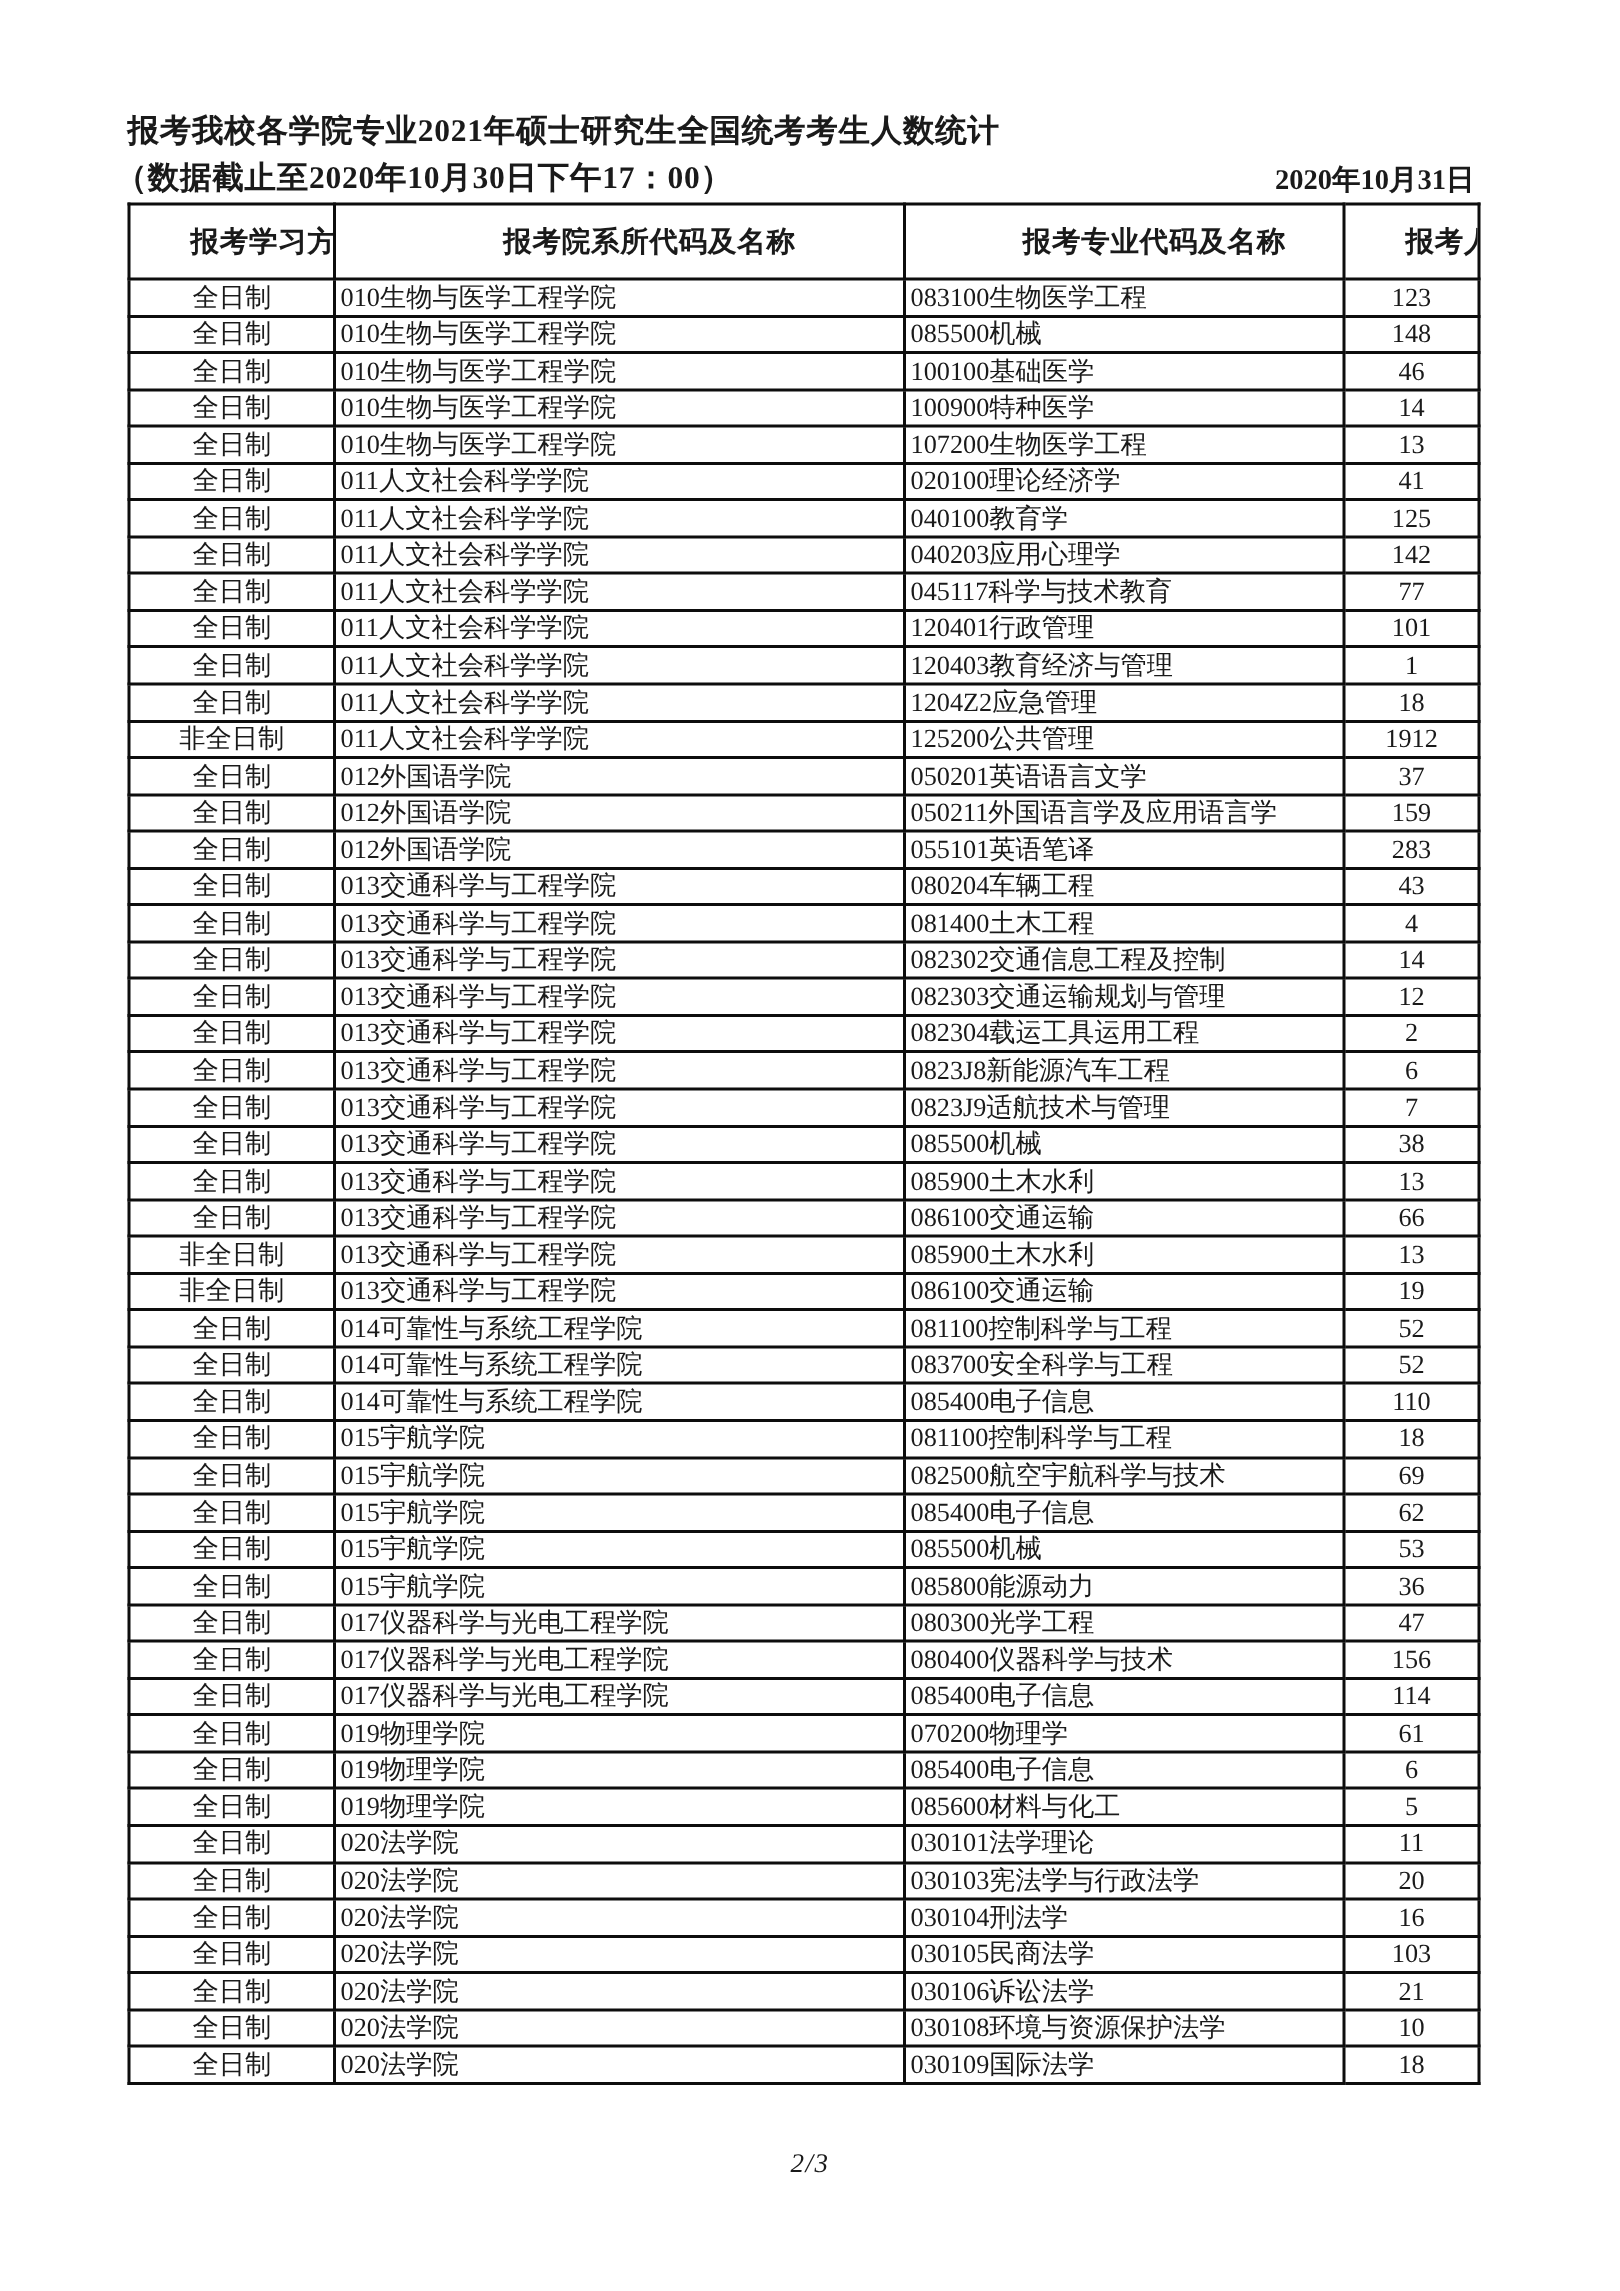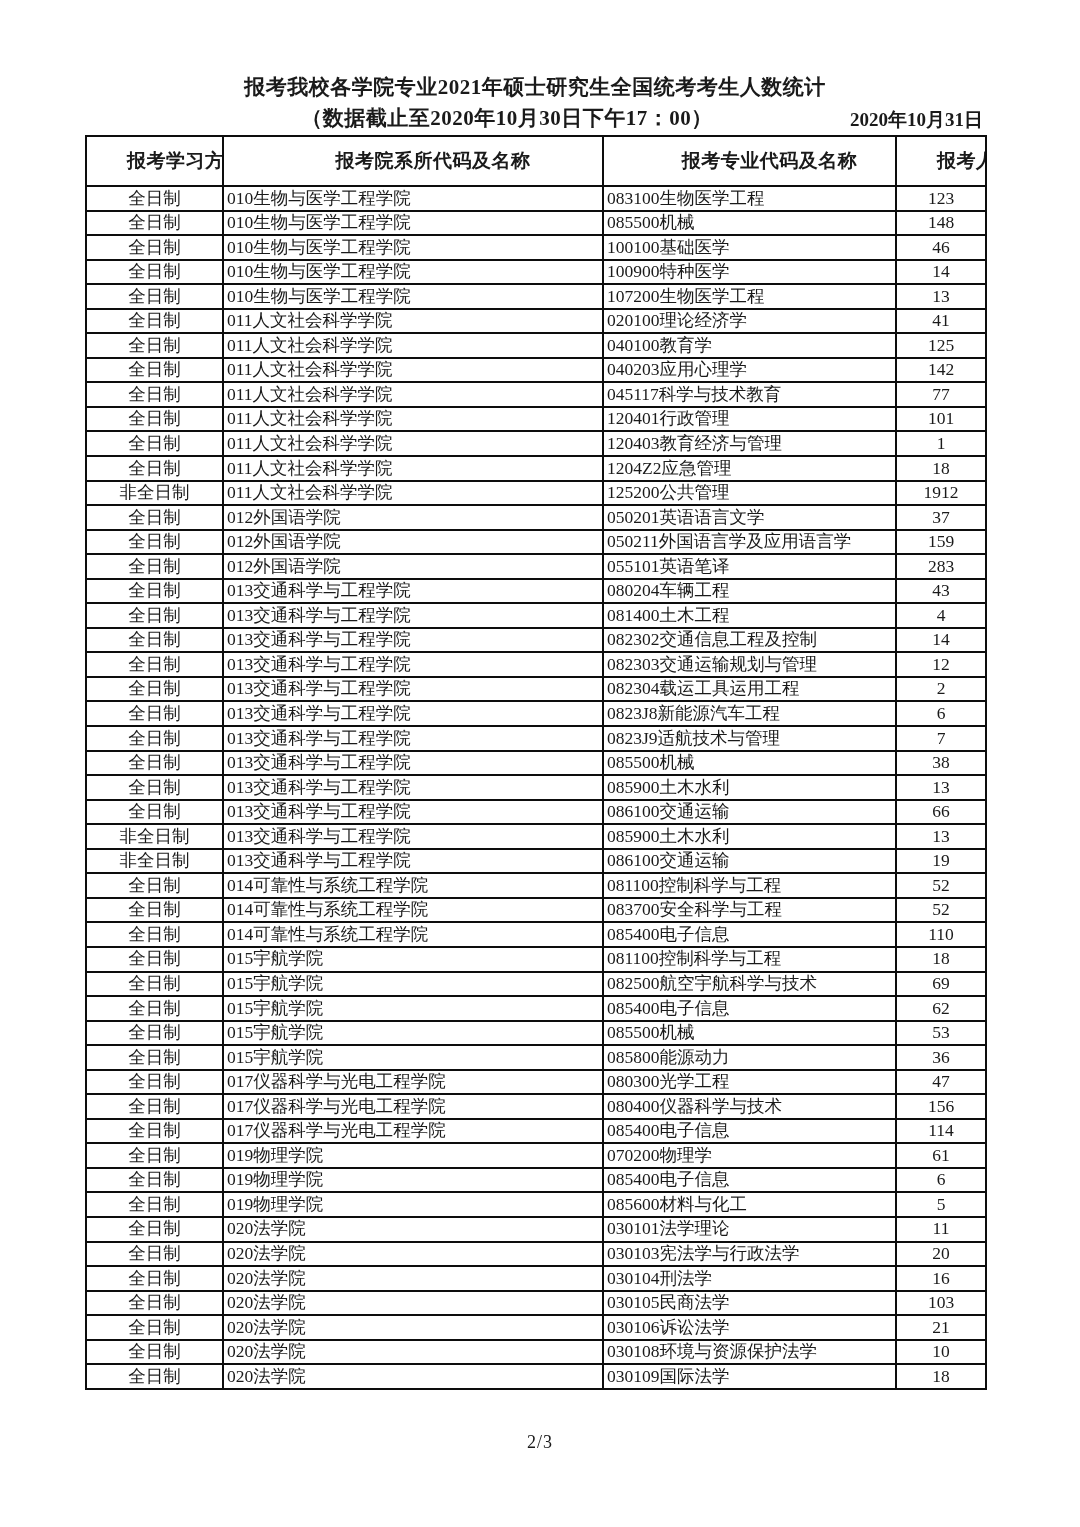--- a/index.html
+++ b/index.html
@@ -14,39 +14,39 @@
     width: 1080px;
     height: 1527px;
     background: #ffffff;
     overflow: hidden;
   }
   .doc-header {
     position: absolute;
     top: 74px;
     left: 85px;
     width: 900px;
-    text-align: center;
   }
   .doc-title {
     font-size: 21px;
     font-weight: bold;
     letter-spacing: 0.5px;
     line-height: 1.25;
   }
   .doc-subline {
     position: relative;
     margin-top: 4px;
     height: 26px;
   }
   .doc-subtitle {
     display: inline-block;
     font-size: 21px;
     font-weight: bold;
     letter-spacing: 0.5px;
     transform: translateX(-28px);
+    margin-left: 20px;
   }
   .doc-date {
     position: absolute;
     right: 2px;
     top: 3px;
     font-size: 19px;
     font-weight: bold;
   }
   table.stats {
     position: absolute;
@@ -83,20 +83,21 @@
   table.stats tbody td.center { text-align: center; }
   table.stats tbody td.left   { text-align: left; padding-left: 3px; }
   .page-footer {
     position: absolute;
     top: 1432px;
     left: 0;
     width: 100%;
     text-align: center;
     font-size: 18px;
     letter-spacing: 1px;
+    font-style: italic;
   }
 </style>
 </head>
 <body>
 
 <div class="sheet">
 
   <div class="doc-header">
     <div class="doc-title">报考我校各学院专业2021年硕士研究生全国统考考生人数统计</div>
     <div class="doc-subline">

